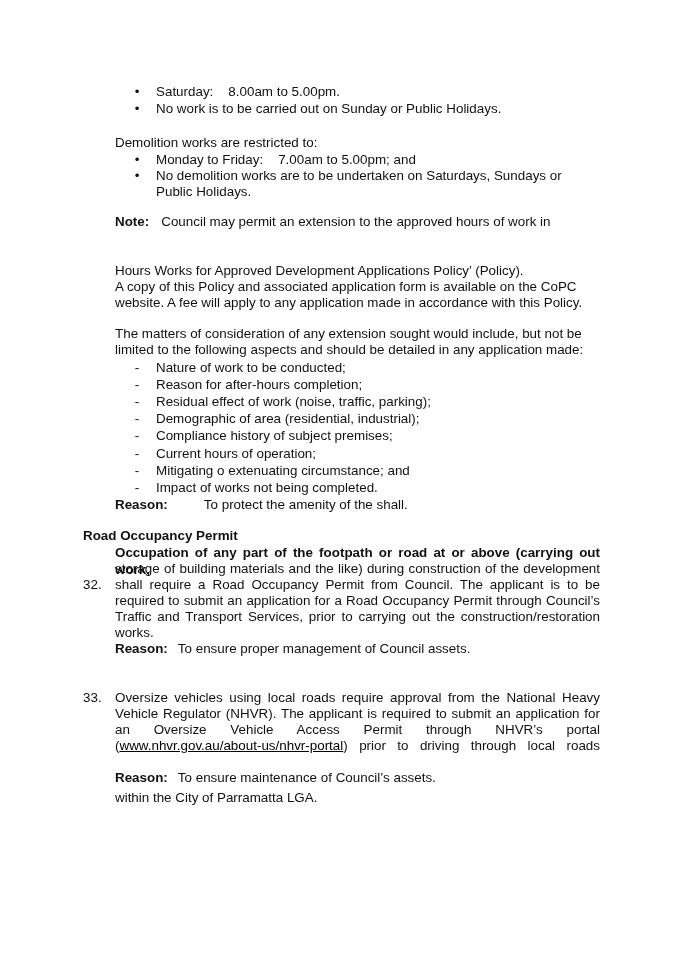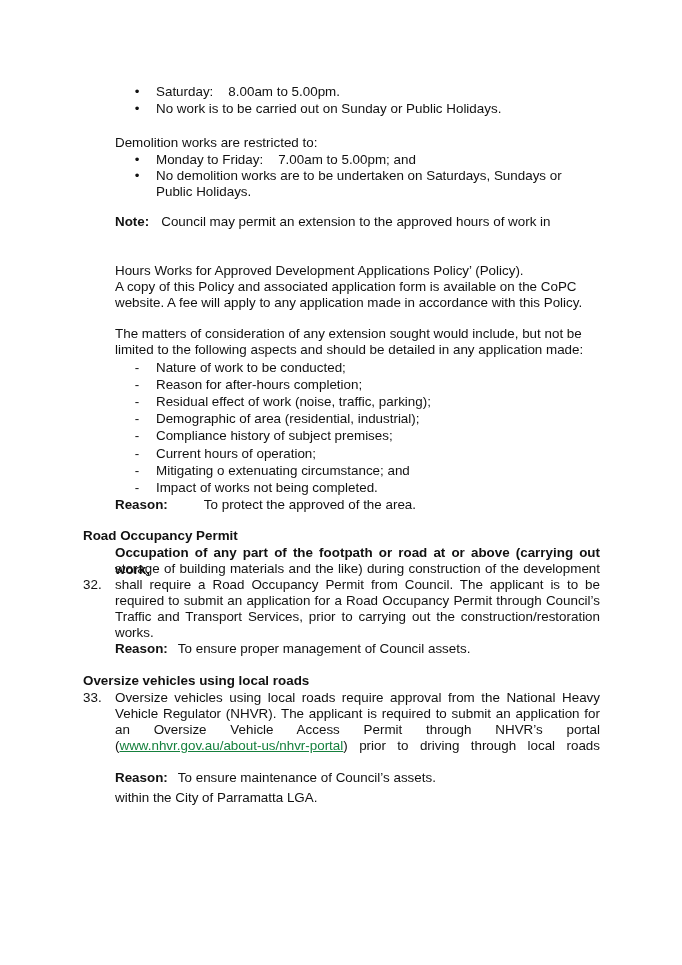--- a/index.html
+++ b/index.html
@@ -6,21 +6,21 @@
     body {
       width: 682px; height: 965px; position: relative; overflow: hidden;
       font-family: "Liberation Sans", sans-serif; font-size: 13.4px; color: #111111;
     }
     .page { position: absolute; left: 0; top: 0; width: 682px; height: 965px; background: #fff; }
     .line { position: absolute; white-space: nowrap; line-height: 17px; }
     .b { font-weight: bold; }
     .bullet { position: absolute; width: 10px; text-align: center; }
     .dash { position: absolute; width: 10px; text-align: center; }
     .just { text-align: justify; text-align-last: justify; white-space: normal; }
-    a.link { color: #15803d; text-decoration: underline; }
+    a.link { color: #000000; text-decoration: underline; }
   </style>
 </head>
 <body>
 
 <div class="page">
 
   <div>
     <div class="line" style="left:132px; top:83px;">
         <span class="bullet">•</span>
       </div>
@@ -83,38 +83,37 @@
       <div class="line" style="left: 132px; top: 461.6px;">
         <span class="dash">-</span>
       </div>
       <div class="line" style="left: 156px; top: 461.6px;">Mitigating o extenuating circumstance; and</div>
       <div class="line" style="left: 132px; top: 478.7px;">
         <span class="dash">-</span>
       </div>
       <div class="line" style="left: 156px; top: 478.7px;">Impact of works not being completed.</div>
     </div>
   <div class="line" style="left:115px; top:496px;">
-    <span class="b">Reason:</span><span style="display:inline-block;width:36px"></span><span>To protect the approved of the area.</span>
+    <span class="b">Reason:</span><span style="display:inline-block;width:36px"></span><span>To protect the amenity of the shall.</span>
   </div>
 
   <div class="line b" style="left:83px; top:527px;">Road Occupancy Permit</div>
   <div class="line" style="left:83px; top:544px;margin-top:32px;">32.</div>
   <div id="road-lines">
       <div class="line just" style="left: 115px; top: 544px; width: 485px; font-weight: bold;">Occupation of any part of the footpath or road at or above (carrying out work,</div>
       <div class="line just" style="left: 115px; top: 560px; width: 485px;">storage of building materials and the like) during construction of the development</div>
       <div class="line just" style="left: 115px; top: 576px; width: 485px;">shall require a Road Occupancy Permit from Council. The applicant is to be</div>
       <div class="line just" style="left: 115px; top: 592px; width: 485px;">required to submit an application for a Road Occupancy Permit through Council’s</div>
       <div class="line just" style="left: 115px; top: 608px; width: 485px;">Traffic and Transport Services, prior to carrying out the construction/restoration</div>
       <div class="line" style="left: 115px; top: 624px;">works.</div>
     </div>
   <div class="line" style="left:115px; top:640px;">
     <span class="b">Reason:</span><span style="display:inline-block;width:10px"></span><span>To ensure proper management of Council assets.</span>
   </div>
 
-  <div class="line b" style="left:83px; top:672px;">Oversize vehicles using local roads</div>
   <div class="line" style="left:83px; top:689px;">33.</div>
   <div id="oversize-lines">
       <div class="line just" style="left: 115px; top: 689px; width: 485px;">Oversize vehicles using local roads require approval from the National Heavy</div>
       <div class="line just" style="left: 115px; top: 705px; width: 485px;">Vehicle Regulator (NHVR). The applicant is required to submit an application for</div>
       <div class="line just" style="left: 115px; top: 721px; width: 485px;">an Oversize Vehicle Access Permit through NHVR’s portal</div>
     </div>
   <div class="line just" style="left:115px; top:737px; width:485px;">
     <span>(</span><a class="link" href="#">www.nhvr.gov.au/about-us/nhvr-portal</a><span>) prior to driving through local roads</span>
   </div>
   <div class="line" style="left:115px; top:753px;margin-top:36px;">within the City of Parramatta LGA.</div>

